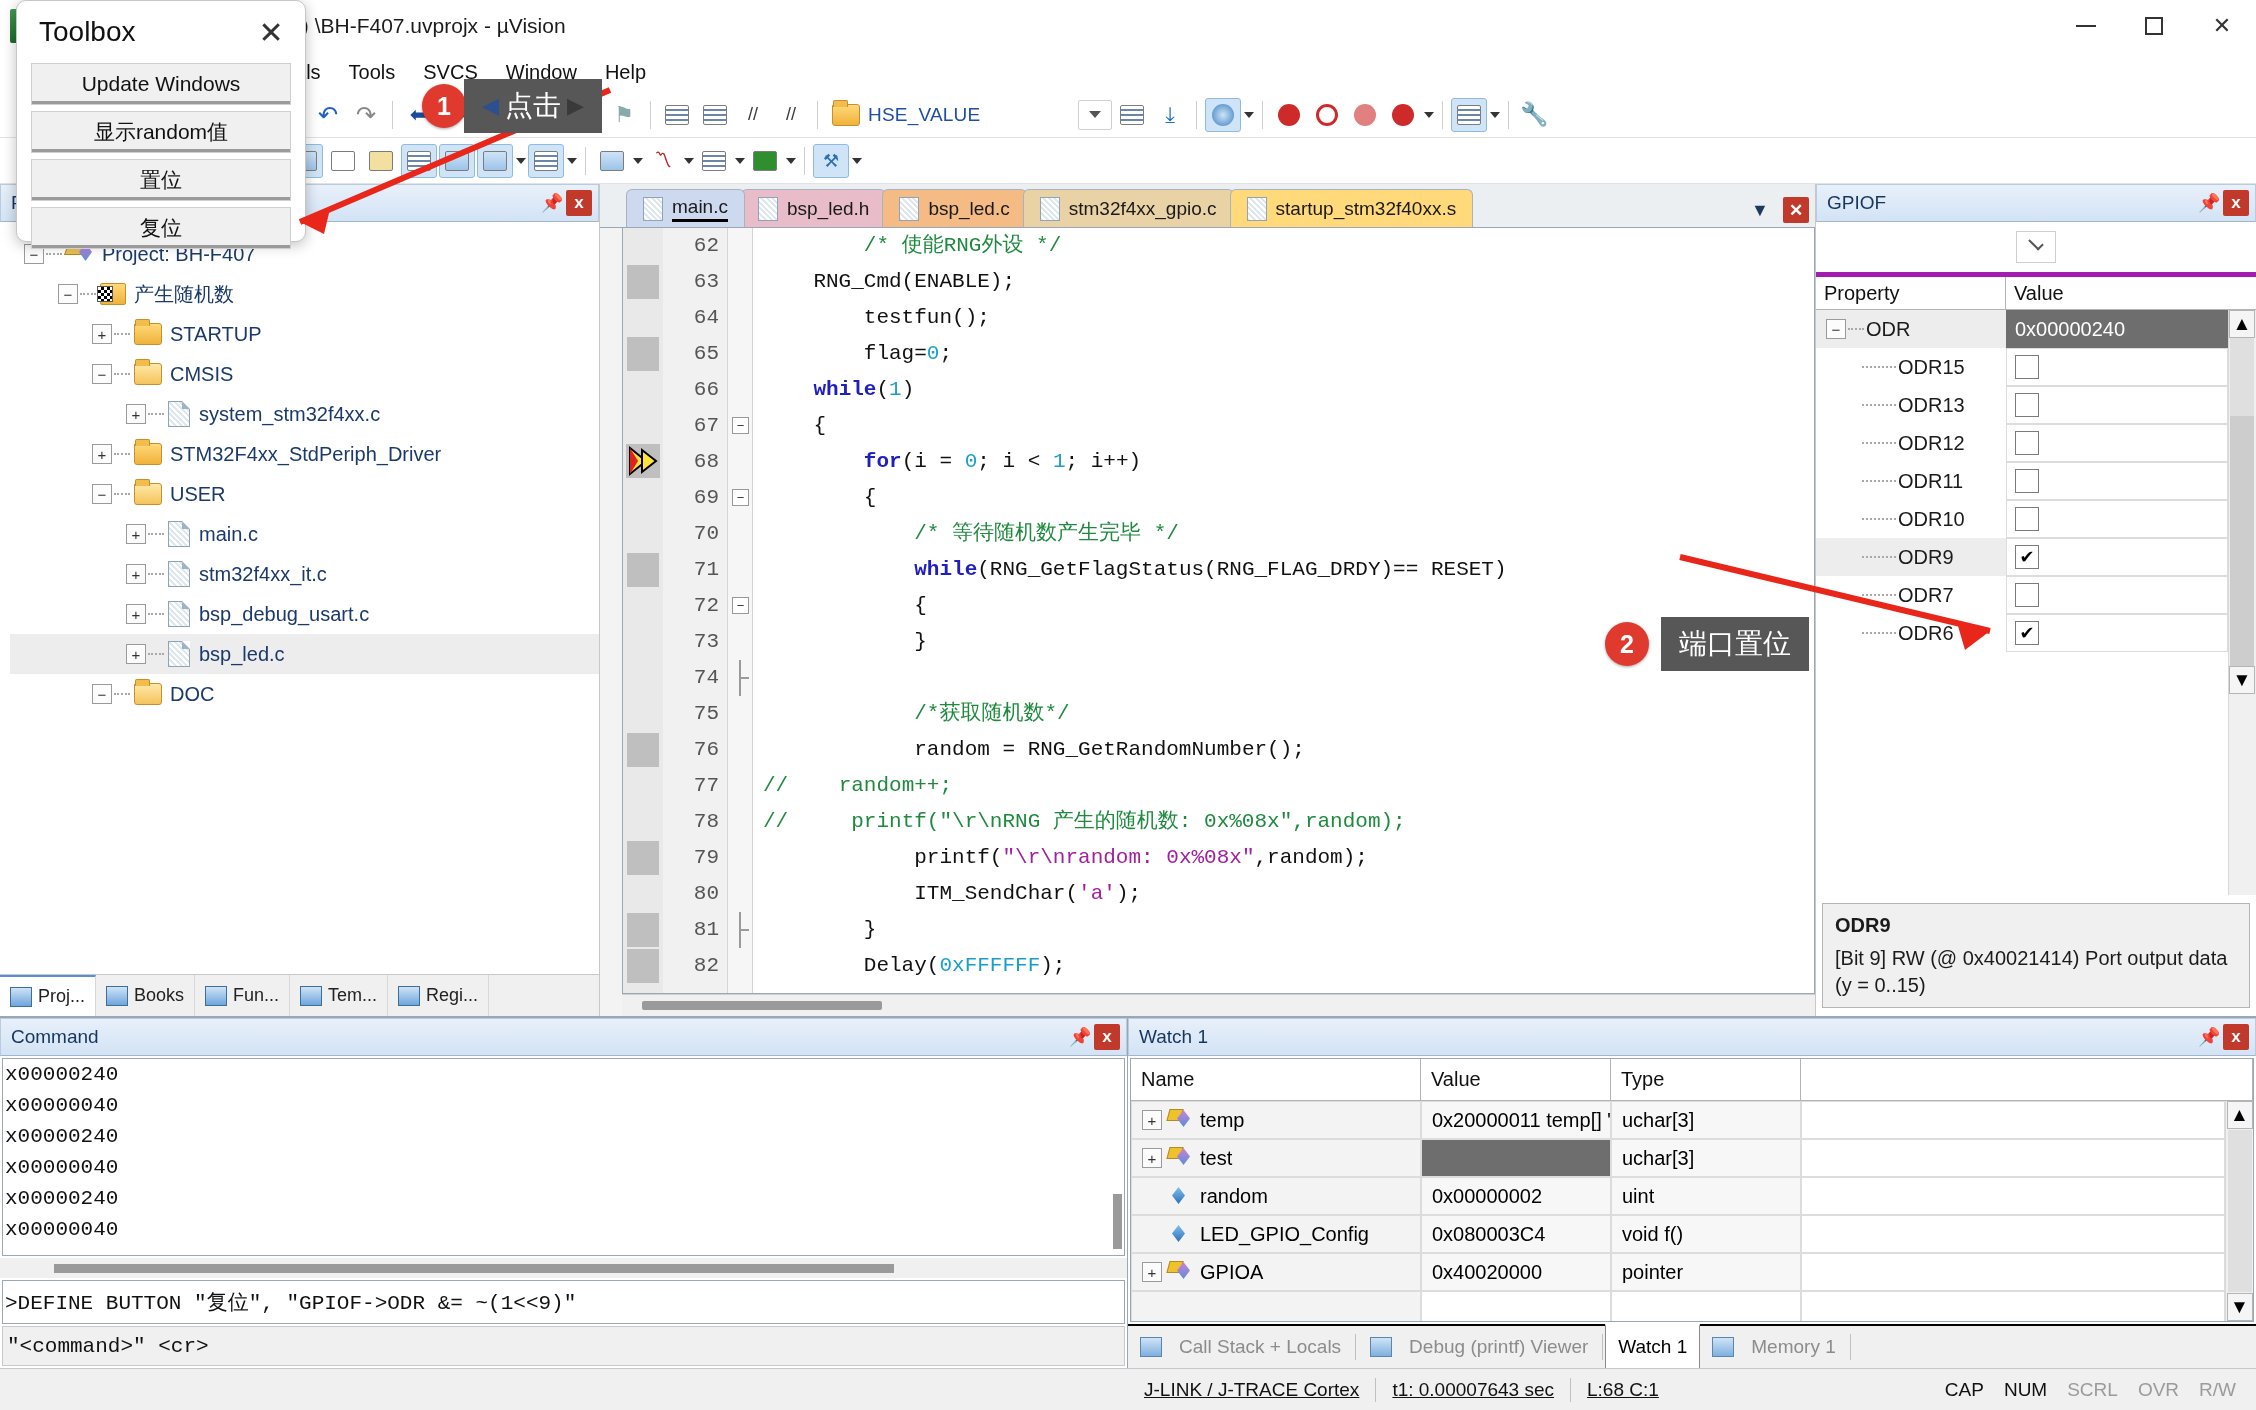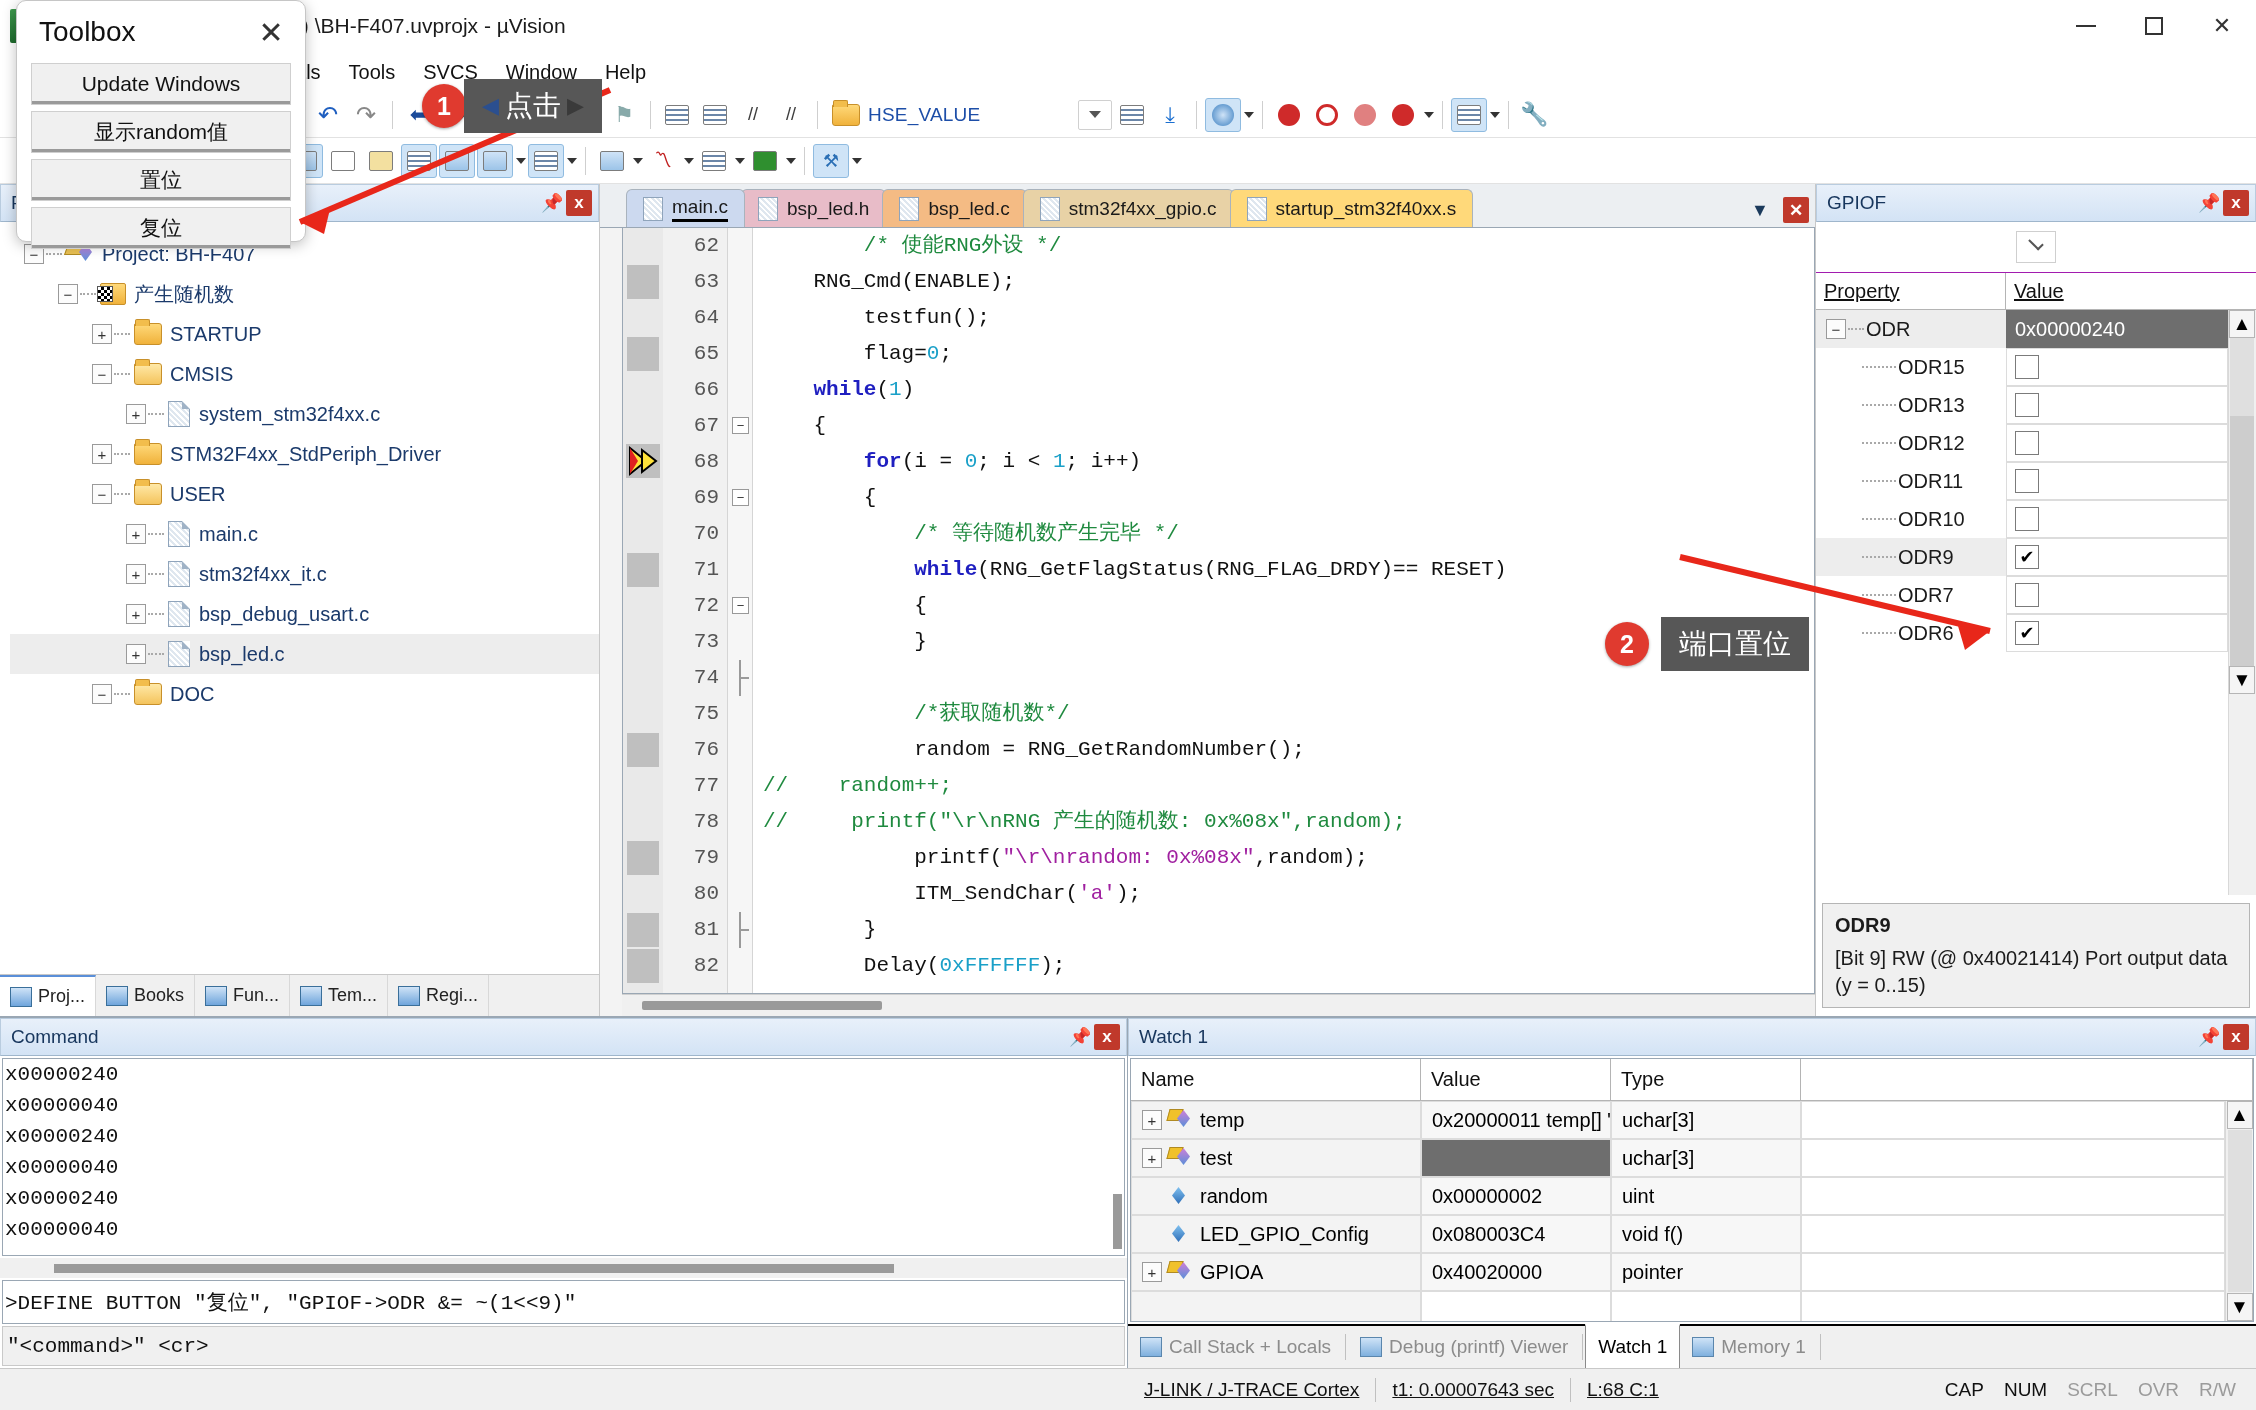--- a/index.html
+++ b/index.html
@@ -158,22 +158,22 @@
 
   
   .gpiof{ width:440px; flex:none; display:flex; flex-direction:column; background:#fff;
           min-width:0;}
   .gp-toolrow{ height:50px; display:flex; align-items:center; justify-content:center;
                background:#fff; flex:none;}
   .gp-dd{ width:40px;height:32px;border:1px solid #cfcfcf;background:#fff;display:flex;
           align-items:center;justify-content:center;}
   .gp-dd i{ display:block;width:14px;height:8px;border-bottom:2px solid #555;
             border-right:2px solid #555; transform:rotate(45deg) translate(-3px,-3px);}
-  .gp-hdr{ display:flex; height:38px; border-top:1px solid #a21caf;
-           border-bottom:1px solid #b4b4b4; font-size:20px; color:#111; flex:none;text-decoration:underline;}
+  .gp-hdr{ display:flex; height:38px; border-top:5px solid #a21caf;
+           border-bottom:1px solid #b4b4b4; font-size:20px; color:#111; flex:none;}
   .gp-hdr div{ display:flex;align-items:center;padding-left:8px;}
   .gp-hdr .c1{ width:190px; border-right:1px solid #b4b4b4;}
   .gp-hdr .c2{ flex:1; }
   .gp-rows{ flex:none; }
   .gpr{ display:flex; height:38px; align-items:stretch; font-size:20px;}
   .gpr .pcell{ width:190px; display:flex;align-items:center; color:#1b1b1b; white-space:nowrap;}
   .gpr.sel .pcell{ background:#ededed;}
   .gpr .vcell{ flex:1; border:1px solid #dcdcdc; display:flex; align-items:center;
                padding-left:8px; background:#fff;}
   .gpr.odrhdr .vcell{ background:#6e6e6e; color:#fff; border-color:#6e6e6e;}
@@ -227,21 +227,21 @@
     background:#f0c12b;transform:skewX(-15deg);border:1px solid #b08a22;}
   .wic.st:after{content:"";position:absolute;left:9px;top:1px;width:13px;height:17px;
     background:linear-gradient(#cf7fd8,#5a8fd8);clip-path:polygon(50% 0,100% 50%,50% 100%,0 50%);}
   .wic.df:after{content:"";position:absolute;left:4px;top:2px;width:13px;height:17px;
     background:linear-gradient(#7fc0ef,#2f6fb8);clip-path:polygon(50% 0,100% 50%,50% 100%,0 50%);}
   .wscroll{ width:28px; flex:none; background:#f0f0f0; border-left:1px solid #d8d8d8;
             display:flex; flex-direction:column; align-items:center; justify-content:space-between;}
   .wbodyrow{ display:flex; flex:1; min-height:0;}
   .wtabs{ height:44px; display:flex; align-items:stretch; background:#f0f0f0;
           border-top:2px solid #000; flex:none;}
-  .wtab{ display:flex;align-items:center;gap:7px;padding:0 12px;font-size:19px;color:#8c8c8c;
+  .wtab{ display:flex;align-items:center;gap:17px;padding:0 12px;font-size:19px;color:#8c8c8c;
          white-space:nowrap;}
   .wtab.active{ background:#fff; color:#000; border:1px solid #8a8a8a; border-bottom:none;
                 border-top:2px solid #fff; margin-top:-2px;}
   .wtab .ic{ width:22px;height:20px;flex:none;}
   .wsep{ width:1px; background:#c0c0c0; margin:8px 2px;}
 
   
   .statusbar{ height:42px; flex:none; display:flex; align-items:center; background:#f0f0f0;
               border-top:1px solid #c8c8c8; font-size:19px; color:#111;}
   .sb{ padding:0 16px;text-decoration:underline; }

